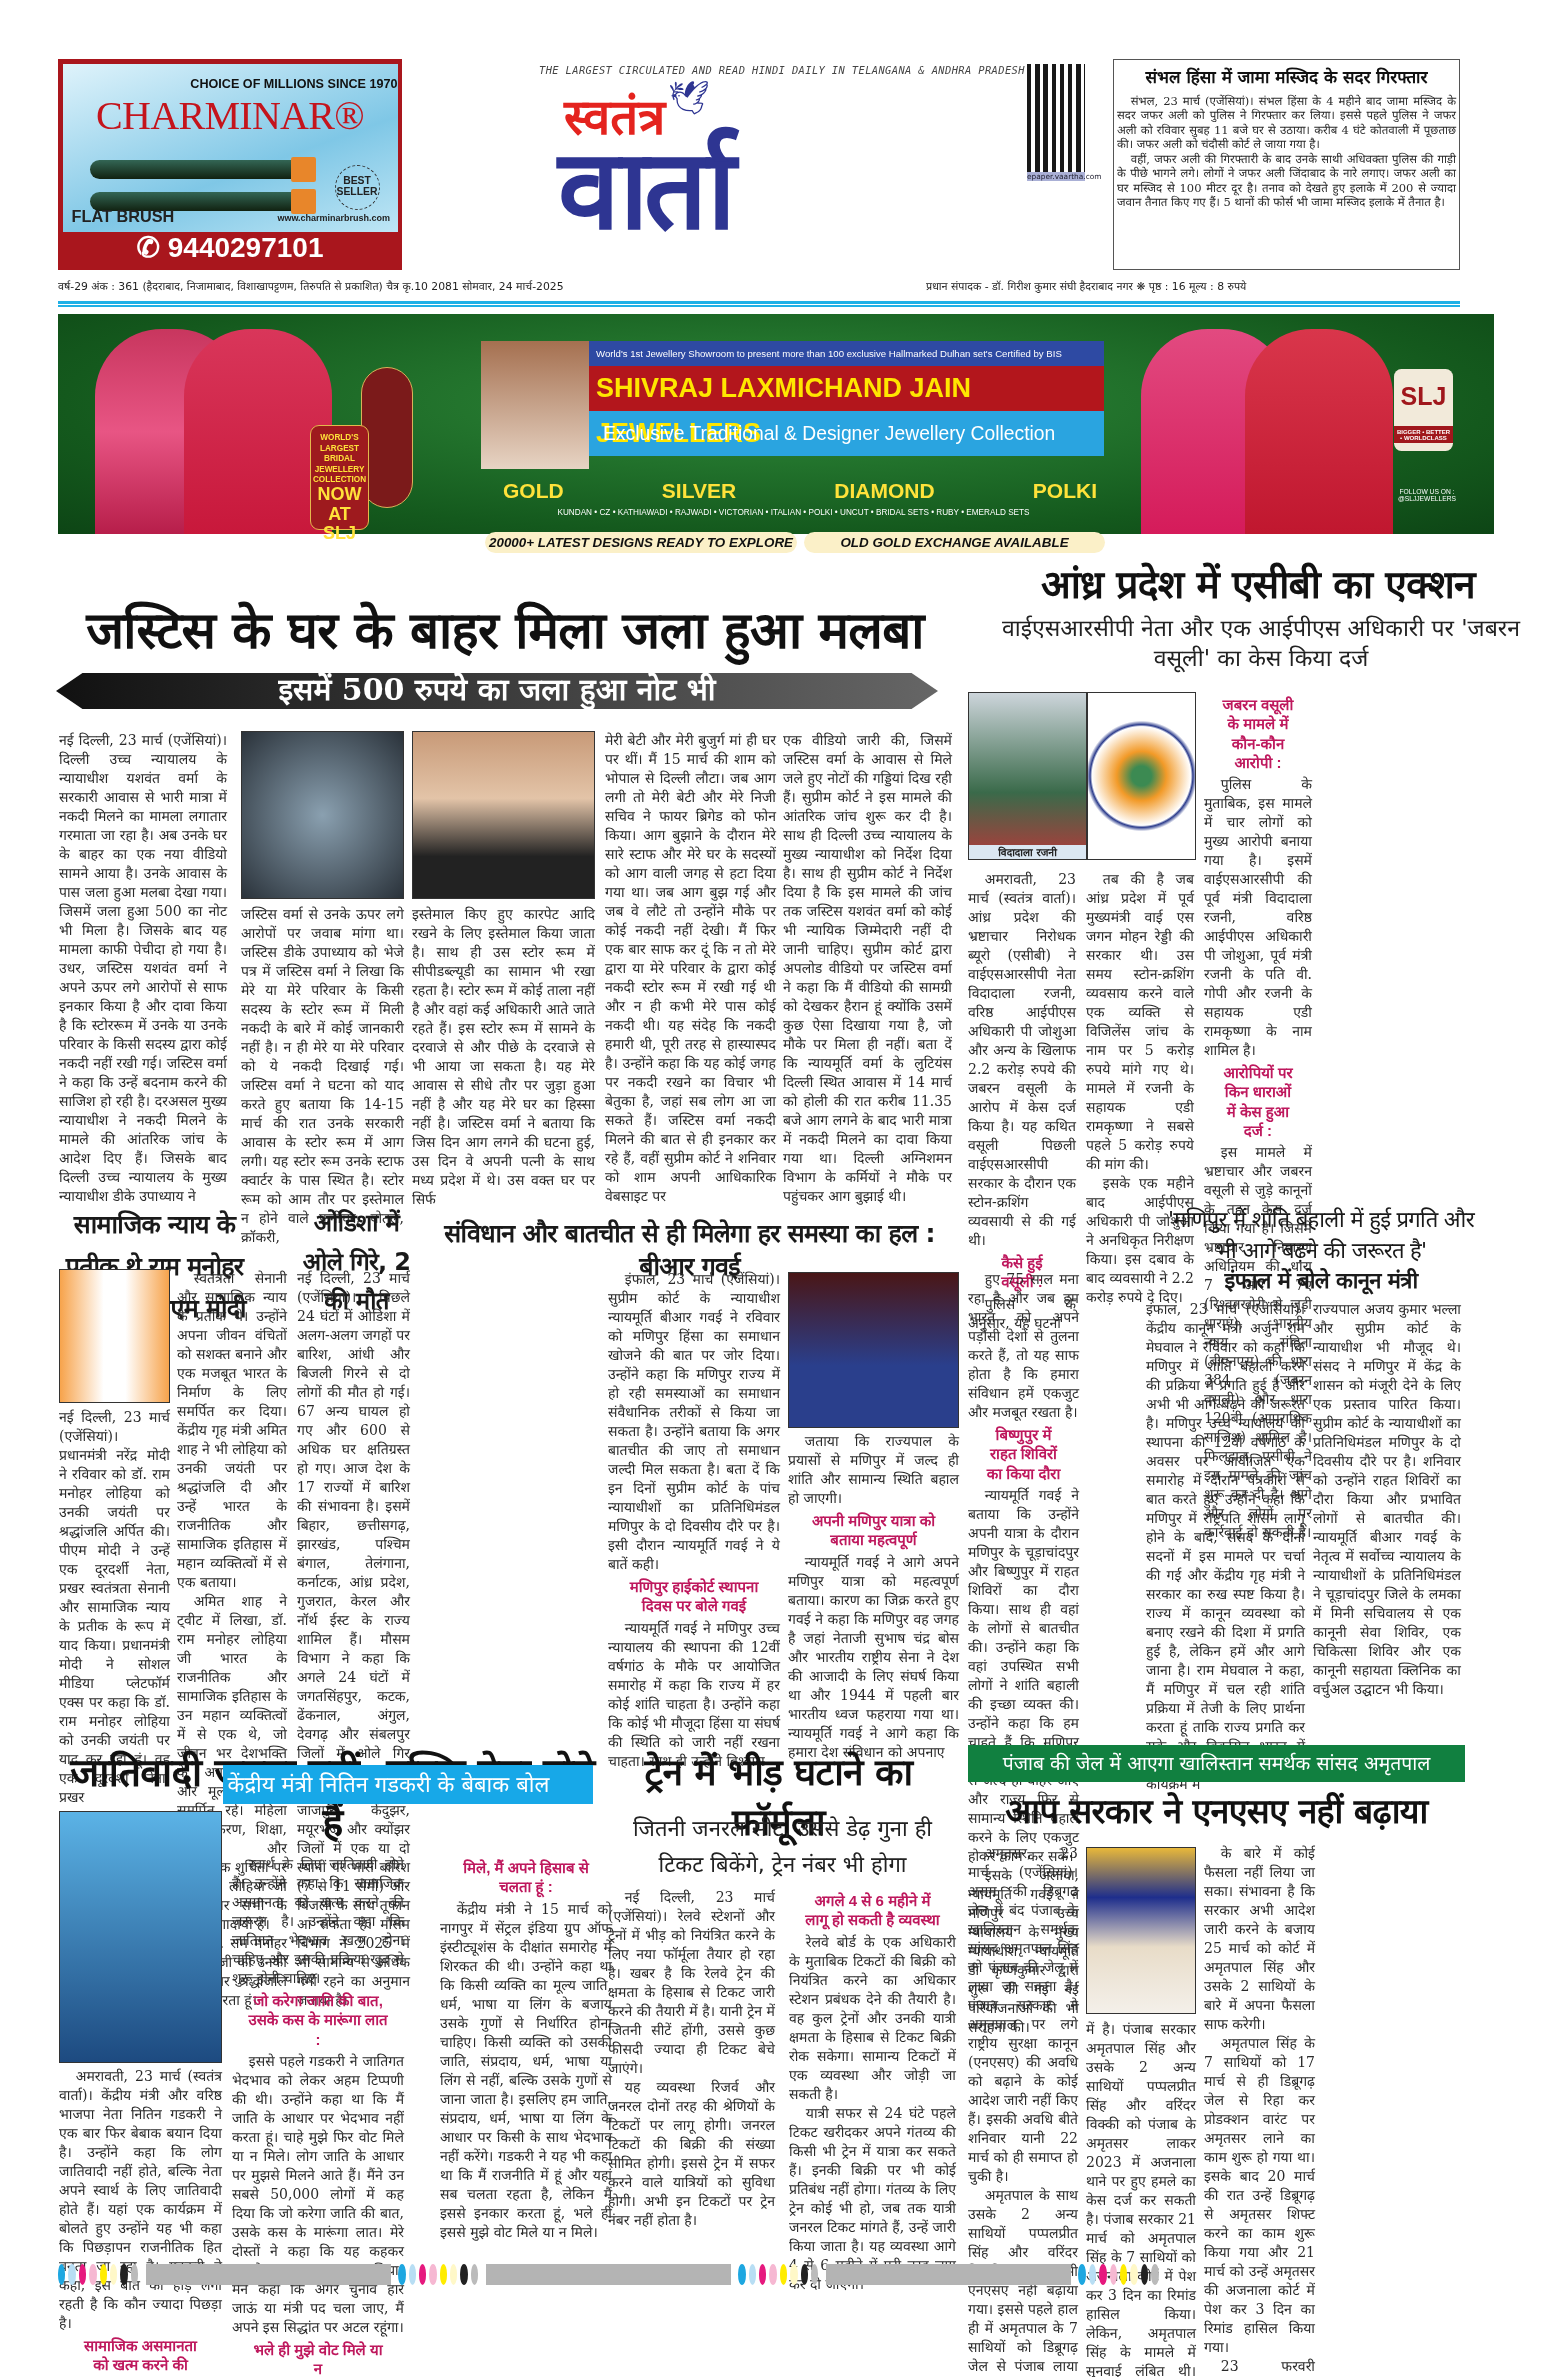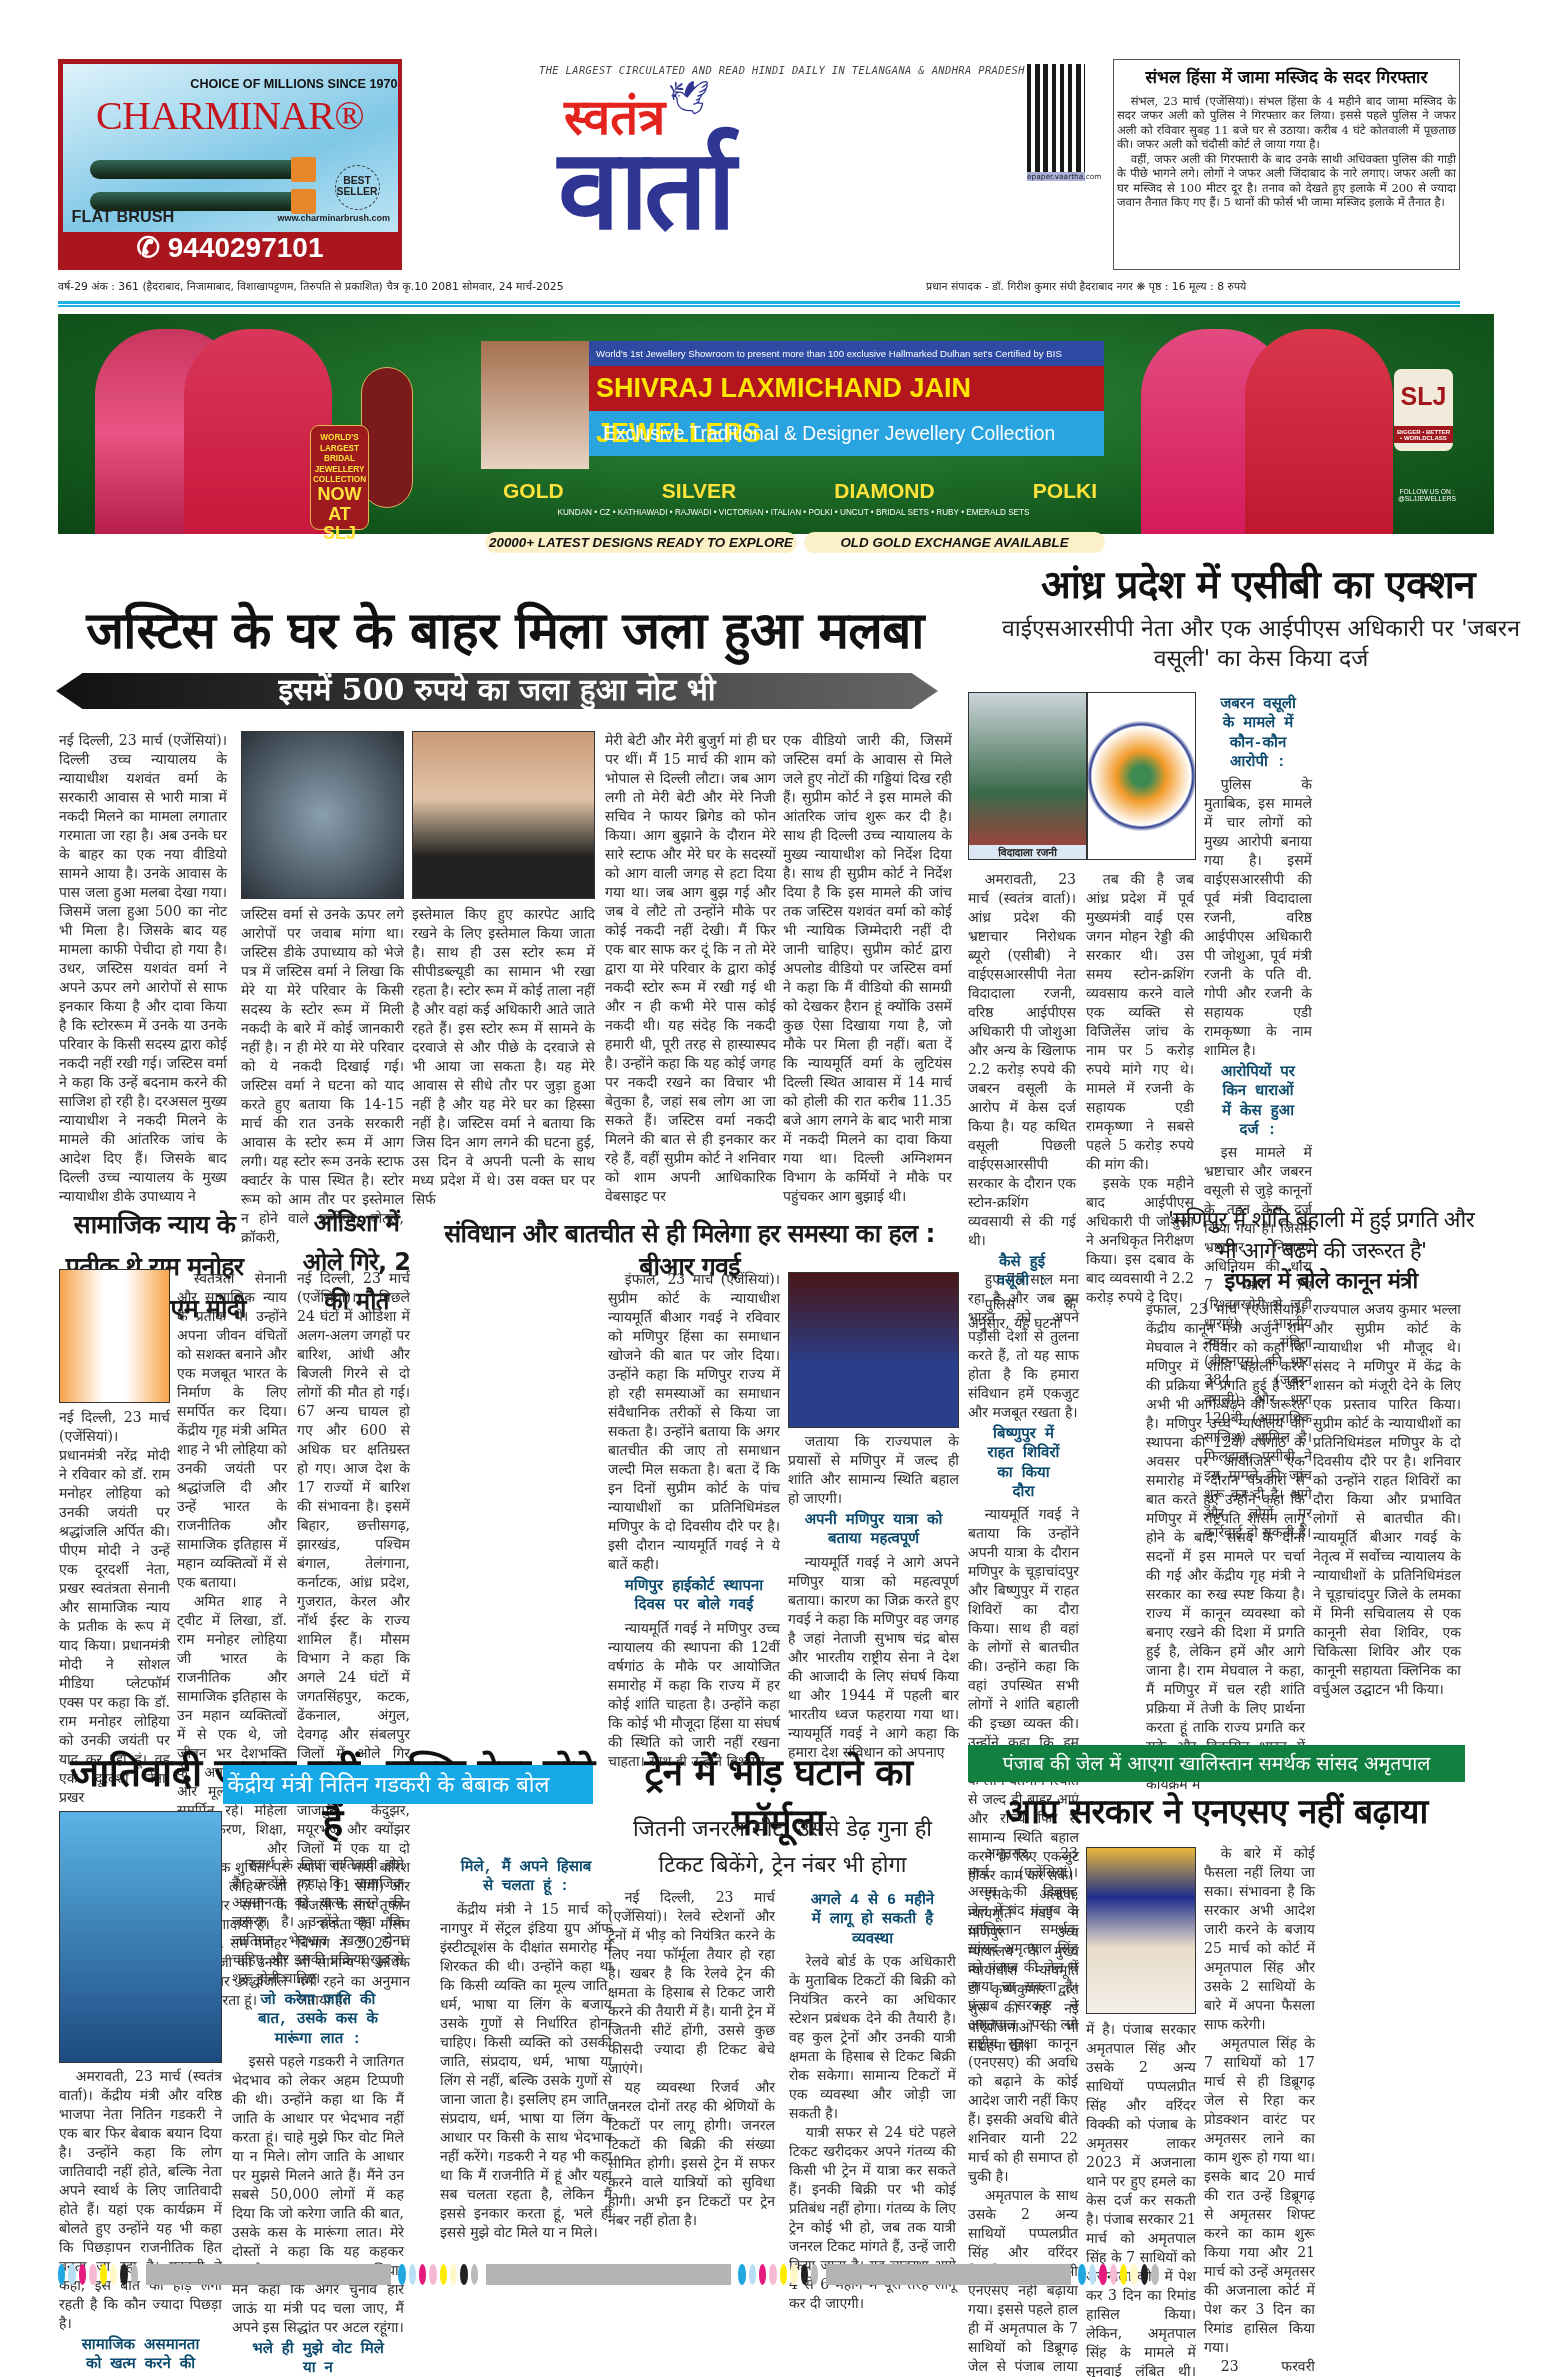--- a/index.html
+++ b/index.html
@@ -1,20 +1,20 @@
 <!DOCTYPE html>
 <html style="font-size:12px"><head>
 <meta charset="utf-8">
 <style>
 *{box-sizing:border-box;margin:0;padding:0}
 body{width:1563px;height:2377px;background:#fff;font-family:"DejaVu Serif",serif;color:#222;position:relative;overflow:hidden}
 .abs{position:absolute}
 .col{font-size:14px;line-height:19px;text-align:justify;color:#2a2a2a}
 .col p{text-indent:1.2em}
-.subh{font-family:Liberation Mono, monospace;font-weight:bold;font-size:15px;text-align:center;line-height:19.3px;margin:3px 16px;color:#0c4a6e}
+.subh{font-family:Liberation Sans, sans-serif;font-weight:bold;font-size:15px;text-align:center;line-height:19.3px;margin:3px 16px;color:#be185d}
 .hl{font-family:"DejaVu Sans",sans-serif;font-weight:bold;color:#111;text-align:center;letter-spacing:-0.7px}
 .photo{background:#888;border:0.7px solid #333;overflow:hidden;position:absolute}
 
 #ad-charminar{left:58px;top:59px;width:344px;height:211px;background:#a9161d}
 #ad-charminar .inner{position:absolute;left:4.5px;top:4.5px;width:335px;height:168px;background:linear-gradient(160deg,#dff3fb,#7fc7e6 60%,#bfe6f5)}
 #ad-charminar .choice{position:absolute;top:13.4px;width:100%;text-align:right;font-family:"Liberation Sans",sans-serif;font-weight:bold;font-size:12.6px;color:#111}
 #ad-charminar .brand{position:absolute;top:28px;width:100%;text-align:center;font-family:"Liberation Serif",serif;font-size:40px;color:#c4141c;letter-spacing:-0.7px}
 #ad-charminar .brush{position:absolute;height:19.3px;background:linear-gradient(#365,#121);border-radius:9.6px}
 #ad-charminar .brush i{position:absolute;right:-3px;top:-3px;width:25px;height:25px;background:#e8862a;border-radius:2.2px}
 #ad-charminar .best{position:absolute;right:18px;top:101px;font-family:"Liberation Sans",sans-serif;font-weight:bold;font-size:10.4px;text-align:center;line-height:11px;border:1.5px dashed #333;border-radius:50%;width:45px;height:45px;padding-top:9.6px}

